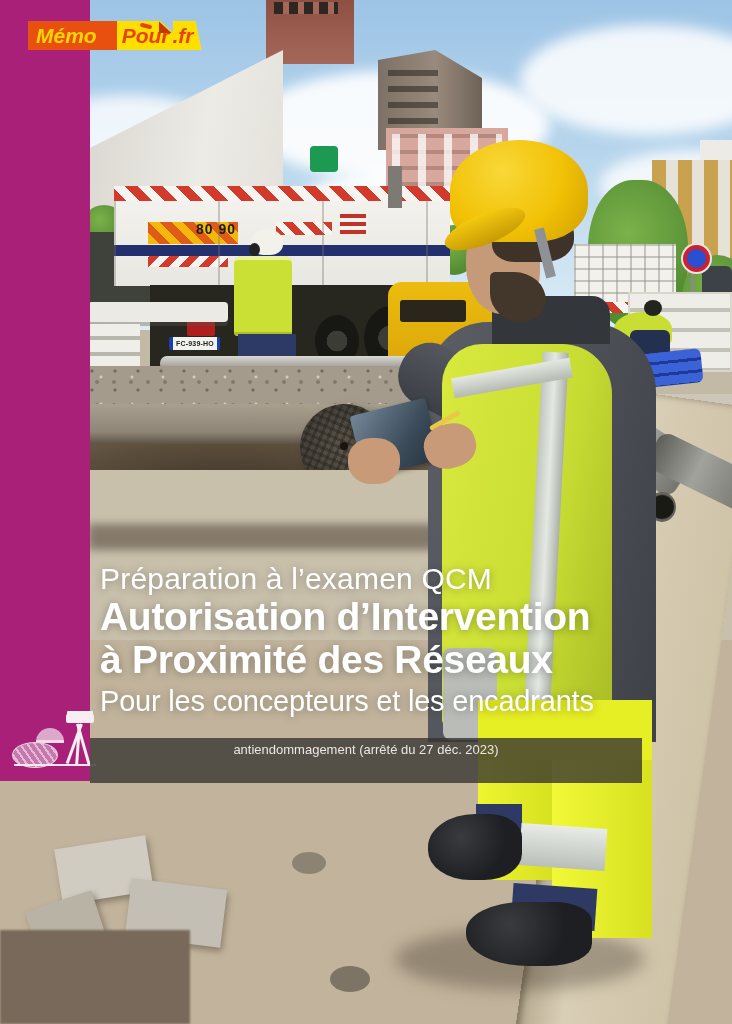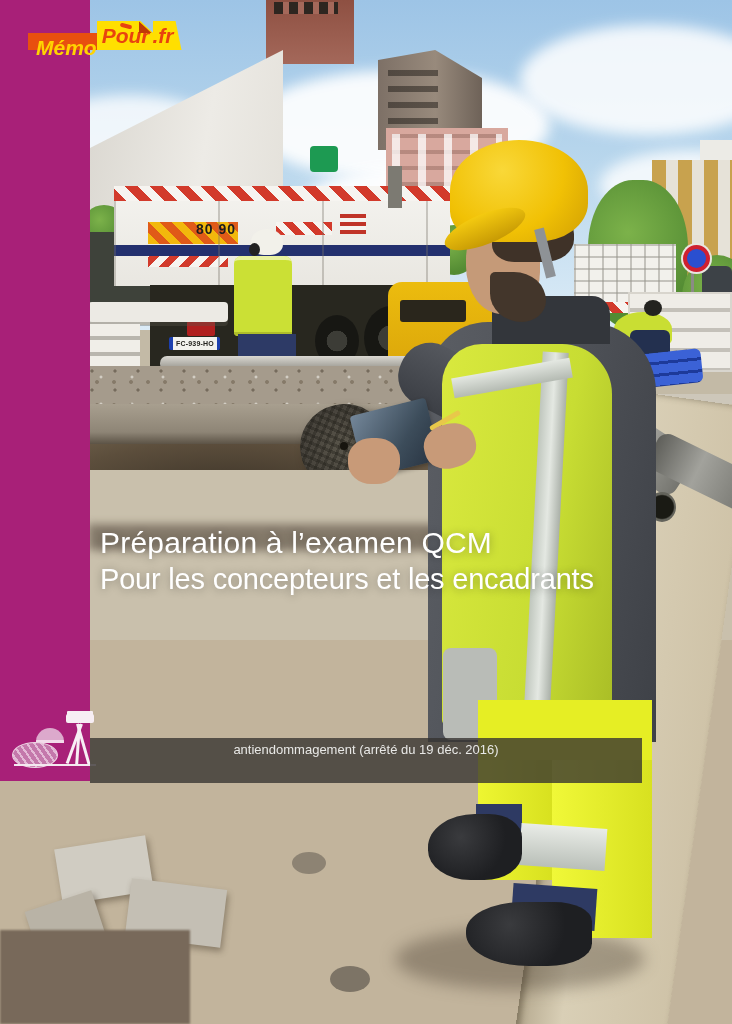--- a/index.html
+++ b/index.html
@@ -201,21 +201,21 @@
   .mw-cuffL{left:476px;top:804px;width:46px;height:42px;background:#2e3a63;}
   .mw-cuffR{left:512px;top:886px;width:84px;height:42px;background:#2e3a63;transform:rotate(4deg);}
   .boot{background:radial-gradient(circle at 35% 35%,#3a3b3e 0%,#1e1f22 60%);}
   .bootL{left:428px;top:814px;width:94px;height:66px;border-radius:50% 35% 40% 45%;}
   .bootR{left:466px;top:902px;width:126px;height:64px;border-radius:45% 30% 35% 50%;}
 
   
   .brand-band{left:0;top:0;width:90px;height:781px;background:var(--magenta);}
   .logo{left:28px;top:21px;height:29px;display:flex;font-style:italic;font-weight:bold;
         font-size:21px;line-height:29px;}
-  .logo-memo{background:var(--memo-bg);color:var(--memo-text);padding:0 0 0 8px;margin-top:12px;}
+  .logo-memo{background:var(--memo-bg);color:var(--memo-text);padding:0 20px 0 8px;}
   .logo-forma{position:relative;background:var(--forma-bg);color:var(--forma-text);padding:0 4px 0 5px;
         clip-path:polygon(0 0,calc(100% - 13px) 0,100% 42%,100% 100%,0 100%);}
   .logo-fold{position:absolute;right:2px;top:0;width:13px;height:12px;background:#bf3a06;
         clip-path:polygon(0 0,100% 100%,0 100%);}
   .logo-accent{position:absolute;right:22px;top:3px;width:12px;height:4px;background:var(--forma-text);
         border-radius:3px;transform:rotate(14deg);}
   .logo-tld{background:var(--forma-bg);color:var(--forma-text);padding:0 8px 0 0;margin-left:-1px;
         clip-path:polygon(0 0,calc(100% - 6px) 0,100% 100%,0 100%);}
 
   
@@ -227,21 +227,21 @@
   .sl3{left:70px;transform:rotate(20deg);}
   .surv-scope{position:absolute;left:56px;top:2px;width:28px;height:9px;background:#f7eef4;border-radius:2px;
         box-shadow:0 -4px 0 -1px #f7eef4;}
   .surv-hat{position:absolute;left:26px;top:16px;width:28px;height:15px;border-radius:15px 15px 0 0;
         background:#dca9cc;box-shadow:inset 0 -3px 0 #f2dcEA;}
   .surv-plan{position:absolute;left:2px;top:30px;width:44px;height:24px;border-radius:50%;
         background:repeating-linear-gradient(55deg,rgba(255,240,250,.55) 0 2px,transparent 2px 6px),#c478ab;
         border:1px solid #ecd2e2;}
 
   
-  .title-block{left:100px;top:527px;width:600px;color:#fff;
+  .title-block{left:100px;top:563px;width:600px;color:#fff;
         text-shadow:0 1px 8px rgba(20,20,20,.35);}
   .kicker{font-size:30px;font-weight:400;line-height:32px;letter-spacing:.2px;}
   .tline{font-size:39px;font-weight:bold;line-height:43px;letter-spacing:-.3px;}
   .acronym{font-size:51px;font-weight:bold;line-height:50px;letter-spacing:0;}
   .audience{font-size:29px;font-weight:400;line-height:33px;margin-top:4px;letter-spacing:-.2px;}
   .reg-band{left:90px;top:738px;width:552px;height:43px;background:rgba(52,50,47,.78);
         color:#fff;font-size:13px;line-height:20px;padding:2px 0 0 0;}
   .reg-l1{padding-left:10px;}
   .reg-lead{font-weight:bold;font-size:13.5px;}
   .reg-rest{margin-left:5px;color:#e8e8e6;}
@@ -387,20 +387,22 @@
     <span class="surv-leg sl1"></span>
     <span class="surv-leg sl2"></span>
     <span class="surv-leg sl3"></span>
     <span class="surv-hat"></span>
     <span class="surv-plan"></span>
     <span class="surv-base"></span>
   </div>
 
   <div class="abs title-block">
     <div class="kicker">Préparation à l’examen QCM</div>
+    <div class="tline">Autorisation d’Intervention</div>
+    <div class="tline">à Proximité des Réseaux</div>
     <div class="audience">Pour les concepteurs et les encadrants</div>
   </div>
 
   <div class="abs reg-band">
-    <div class="reg-l2">antiendommagement (arrêté du 19 déc. 2016)</div>
+    <div class="reg-l2">antiendommagement (arrêté du 27 déc. 2023)</div>
   </div>
 
 </div>
 
 </body></html>

